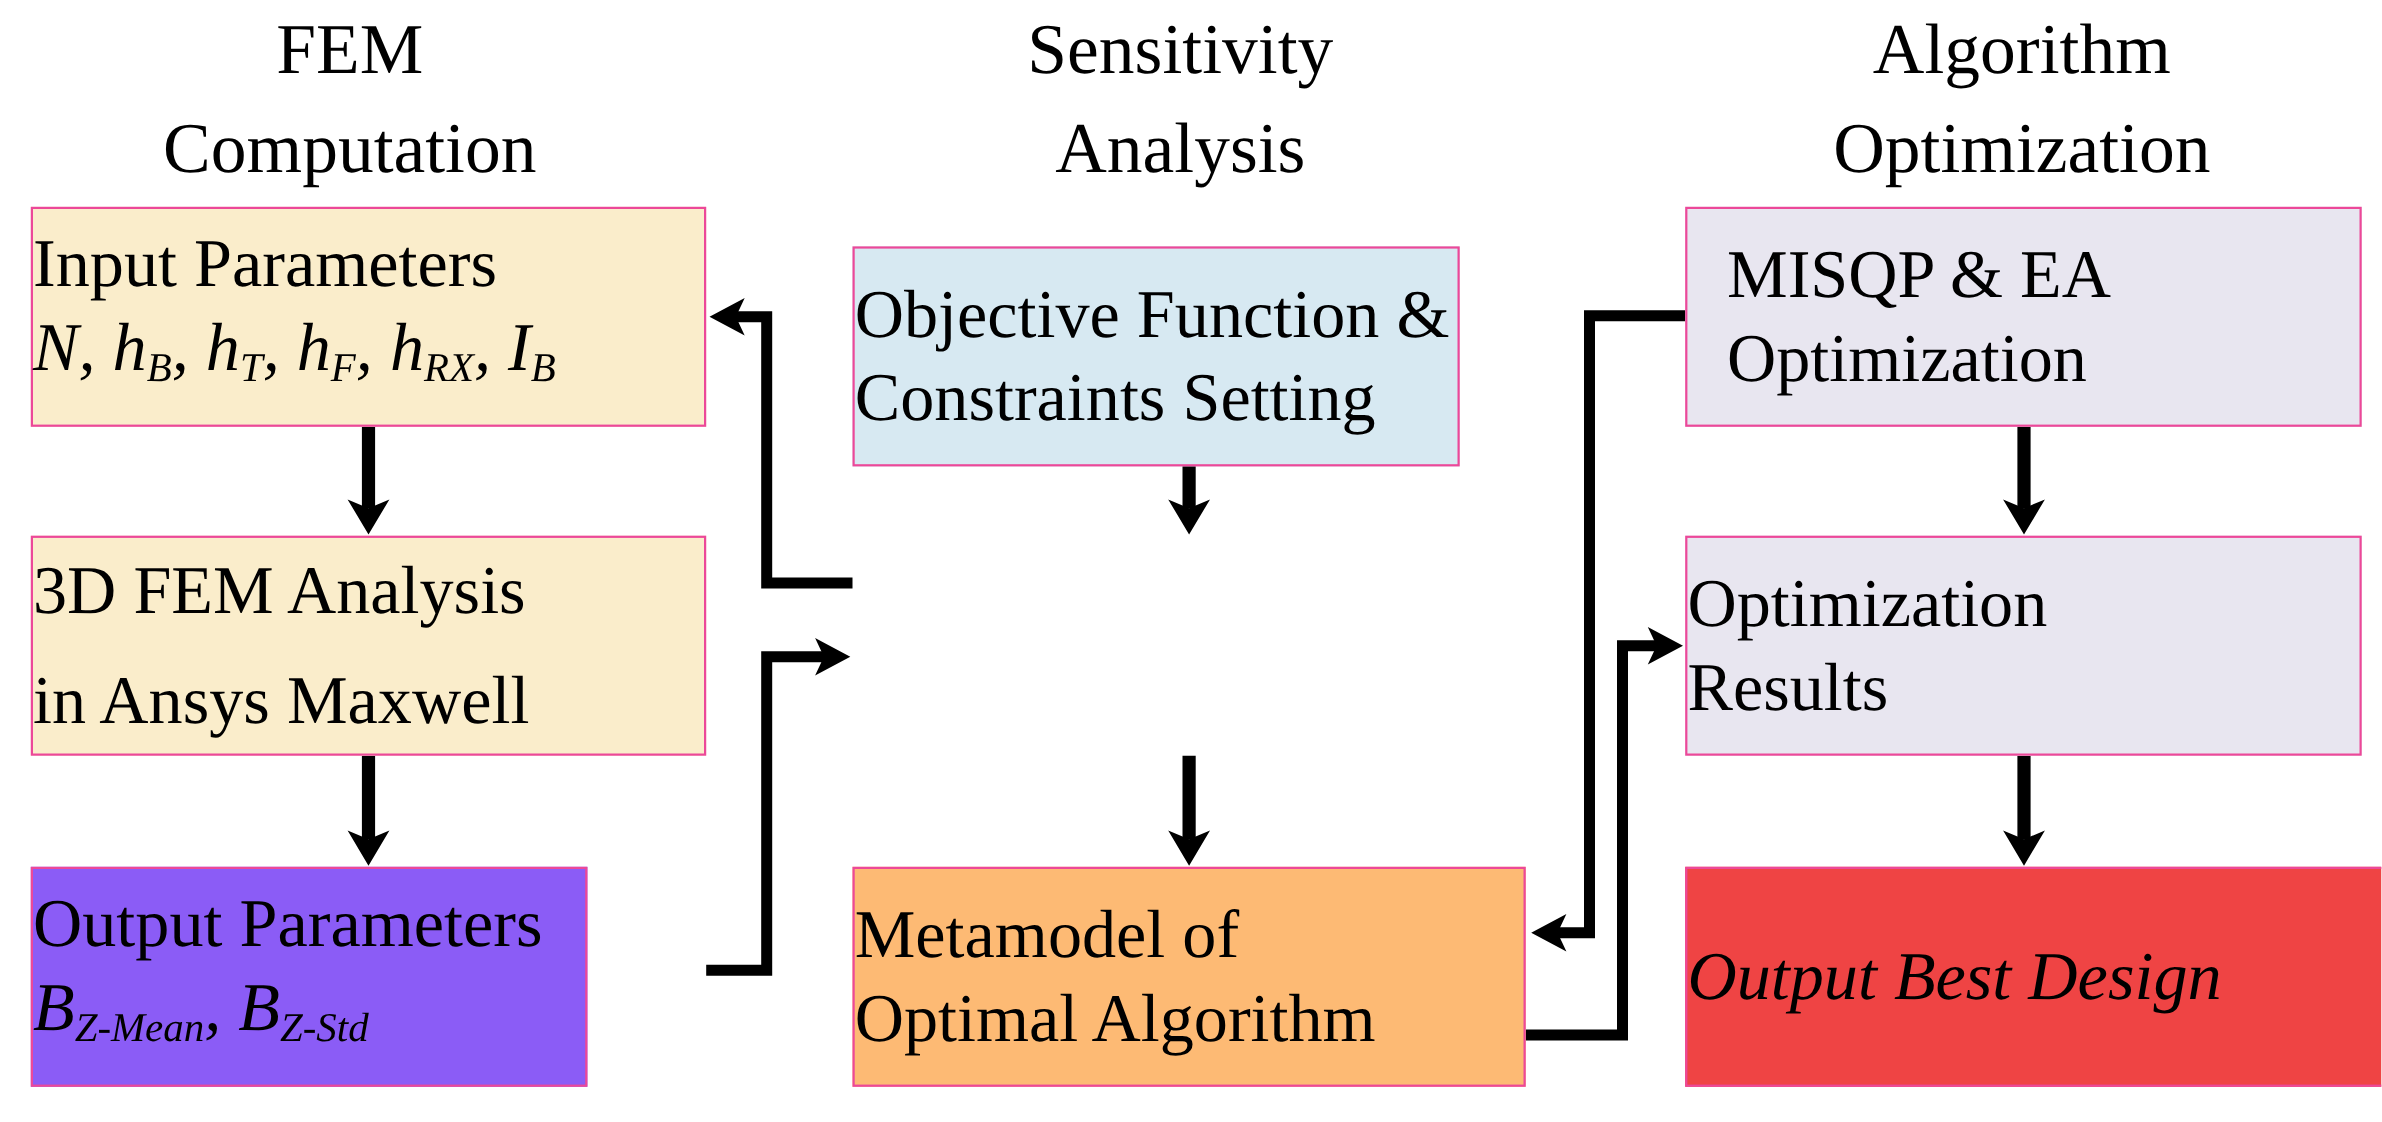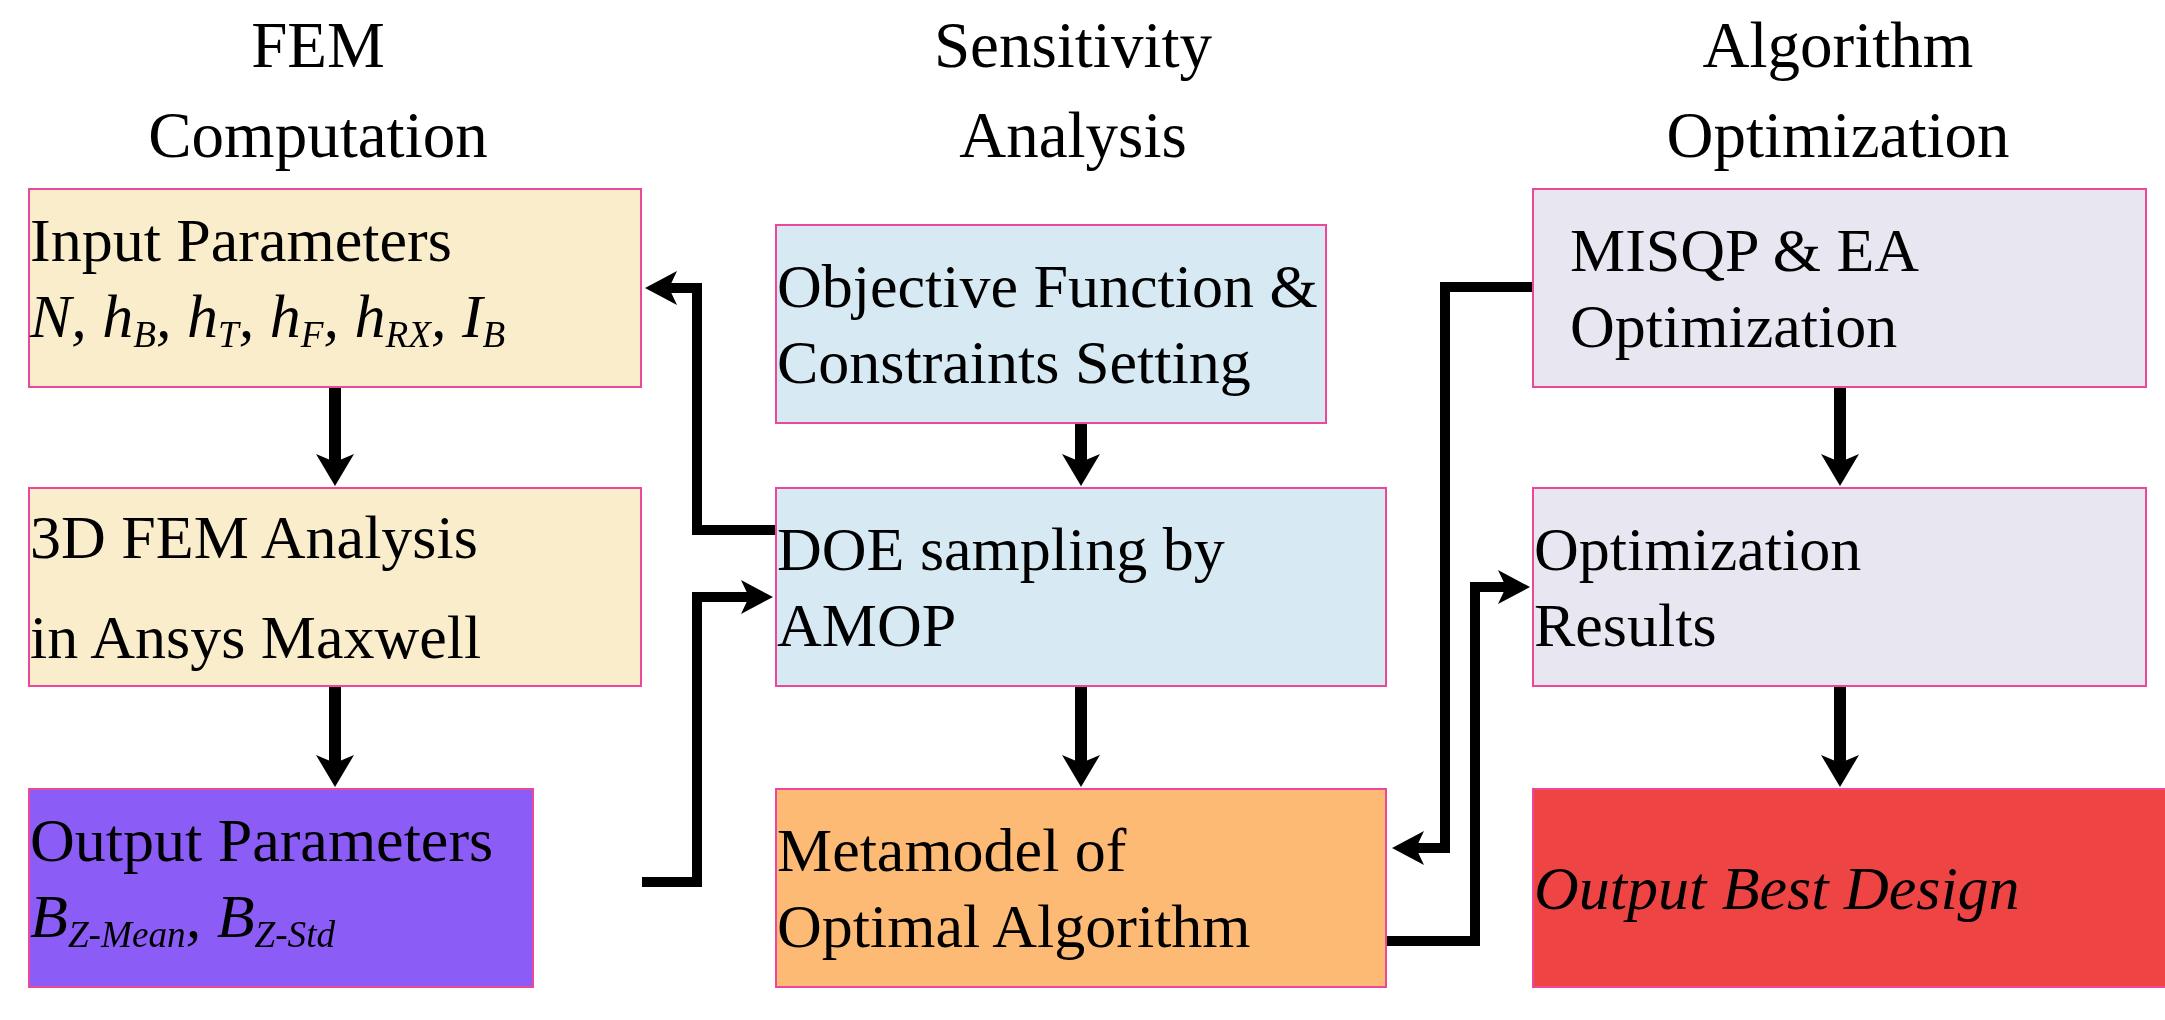--- a/index.html
+++ b/index.html
@@ -113,24 +113,20 @@
   </div>
   <div class="box" style="left: 28px; top: 788px; width: 506px; height: 200px; background: #8b5cf6;">
     <div>Output Parameters</div>
     <div class="math"><span>B</span><span class="sub">Z-Mean</span><span>, </span><span>B</span><span class="sub">Z-Std</span></div>
   </div>
 
   <div class="box" style="left: 775px; top: 188px; width: 552px; height: 200px; background: rgb(215, 233, 242); margin-top: 36px;">
     <div>Objective Function &amp;</div>
     <div>Constraints Setting</div>
   </div>
-  <div class="box" style="left: 775px; top: 487px; width: 612px; height: 200px; background: rgb(215, 233, 242);">
-    <div>DOE sampling by</div>
-    <div>AMOP</div>
-  </div>
   <div class="box" style="left: 775px; top: 788px; width: 612px; height: 200px; background: #fdba74;">
     <div>Metamodel of</div>
     <div>Optimal Algorithm</div>
   </div>
 
   <div class="box" style="left: 1532px; top: 188px; width: 615px; height: 200px; background: rgb(232, 230, 240); padding-left: 36px;">
     <div>MISQP &amp; EA</div>
     <div>Optimization</div>
   </div>
   <div class="box" style="left: 1532px; top: 487px; width: 615px; height: 200px; background: rgb(232, 230, 240);">

